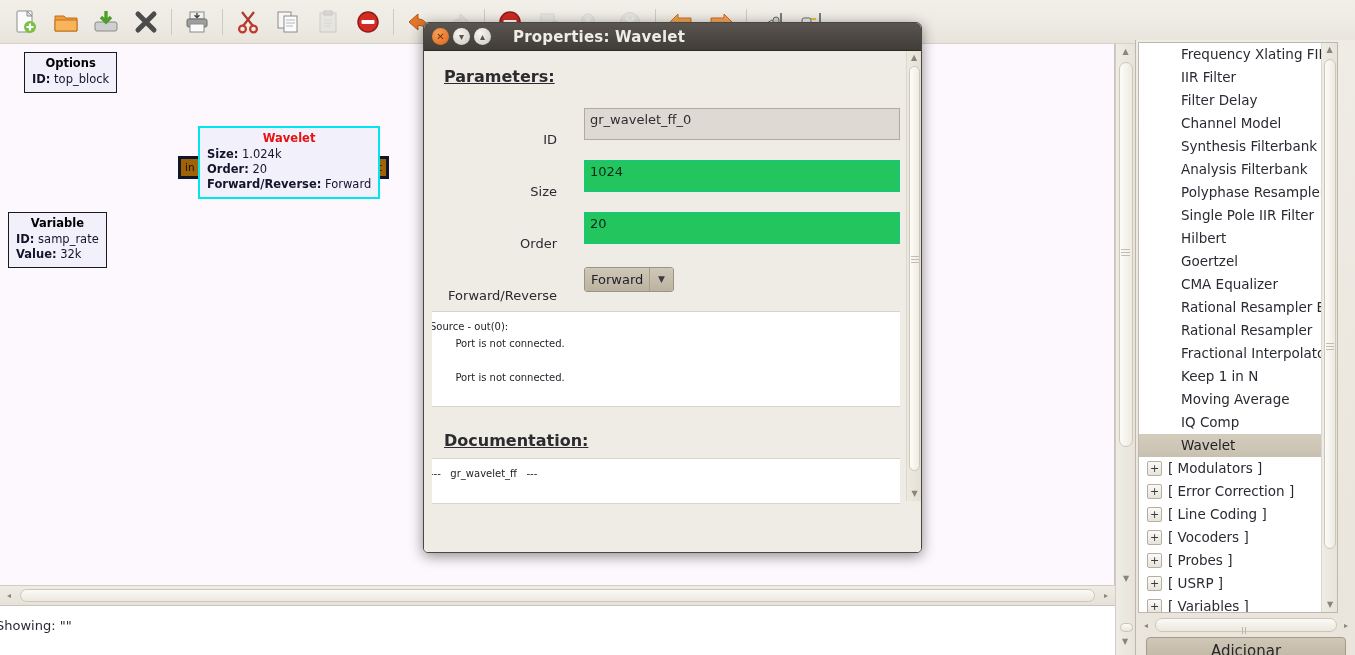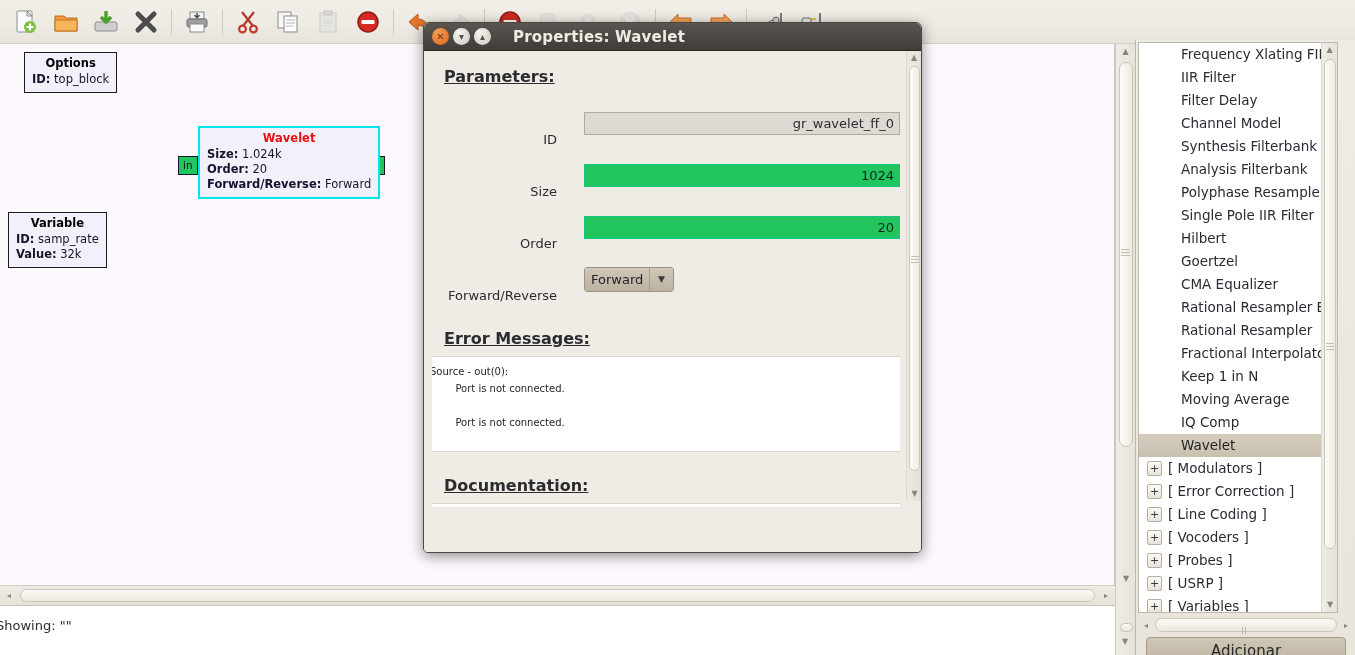--- a/index.html
+++ b/index.html
@@ -37,21 +37,21 @@
     border: 1px solid #1a1a1a;
     padding: 3px 7px 5px 7px;
     font-size: 11.5px; color: #14142b; line-height: 15px;
     white-space: nowrap;
   }
   .blk .bt { display:block; text-align: center; font-weight: bold; color:#000; margin-bottom:1px; }
   .blk b { font-weight: bold; }
   .blk.sel { border: 2px solid #00e5ee; }
   .blk.sel .bt { color: #e81010; }
   .port {
-    position: absolute; background: #22c55e; border: 1px solid #0f172a;
+    position: absolute; background: #a16207; border: 3px solid #0f172a;
     font-size: 10.5px; color: #111; line-height: 12px;
     padding: 2px 4px 3px 4px;
   }
 
   
   .hscroll {
     position: absolute; left: 0; top: 585px; width: 1115px; height: 20px;
     background: linear-gradient(to bottom,#efece5,#e6e2d9);
     border-top: 1px solid #d2cdc4; display: flex; align-items: center;
   }
@@ -164,22 +164,22 @@
 
   .dbody { position: relative; height: 503px; background:#efece5; padding: 6px 8px 0 8px; }
   .dscroll-area { position: relative; width: 483px; height: 450px; overflow: hidden; }
   .dcontent { position: absolute; left: 0; top: 0; width: 468px; }
 
   h3.sec { font-size: 16px; font-weight: bold; color:#2b2b30; text-decoration: underline;
            margin: 10px 0 0 12px; }
   .params { margin: 14px 0 0 0; }
   .prow { display:flex; align-items:center; margin-bottom: 5px; }
   .plabel { width: 152px; text-align: right; padding-right: 27px; font-size: 13px; color:#2a2a30;margin-top:32px; }
-  .pfield { flex: 1; height: 23px; font-size: 13px; line-height: 21px; padding: 0 5px;
-            border: 1px solid #b0aaa0; text-align: right; }
+  .pfield { flex: 1; height: 32px; font-size: 13px; line-height: 21px; padding: 0 5px;
+            border: 1px solid #b0aaa0; }
   .pfield.grey { background: #dedad3; color:#2c2c32; }
   .pfield.green { background: #22c55e; color:#0d2a1d; border-color:#15c487; }
   .pcombo { display:flex; width: 90px; height: 25px; border:1px solid #9b9384; border-radius:3px; overflow:hidden; }
   .pcombo .v { flex:1; background: linear-gradient(to bottom,#cfc7b7,#bcb2a0); font-size:13px;
                line-height:23px; padding-left:6px; color:#22222a; }
   .pcombo .arr { width: 24px; background: linear-gradient(to bottom,#cfc7b7,#bcb2a0);
                  border-left:1px solid #a79e8c; text-align:center; font-size:9px; line-height:23px; color:#3a3a40;}
 
   .textpane { background:#ffffff; border-top:1px solid #d9d4cb; border-bottom:1px solid #d9d4cb;
               font-size:10px; color:#24242b; padding: 6px 0 6px 0; }
@@ -487,21 +487,20 @@
               <div class="prow">
                 <div class="plabel">Forward/Reverse</div>
                 <div class="pcombo">
                   <div class="v">Forward</div>
                   <div class="arr">▼</div>
                 </div>
                 <div style="flex: 1 1 0%;"></div>
               </div>
             </div>
 
-          <h3 class="sec" style="margin-top:26px;">Error Messages:</h3>
           <div class="textpane errpane" id="error-pane">
               <div class="ln">Source - out(0):</div>
               <div class="ln">        Port is not connected.</div>
               <div class="ln">&nbsp;</div>
               <div class="ln">        Port is not connected.</div>
             </div>
 
           <h3 class="sec" style="margin-top:24px;">Documentation:</h3>
           <div class="textpane docpane" id="doc-pane">
               <div class="ln">---   gr_wavelet_ff   ---</div>

